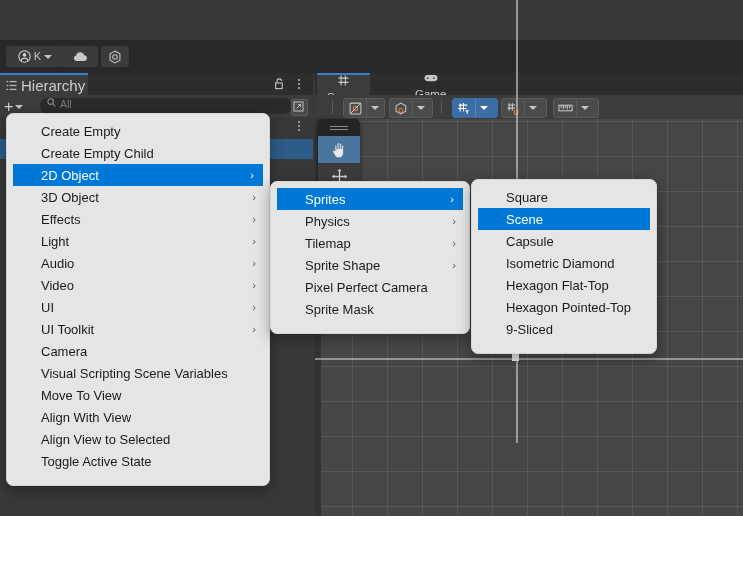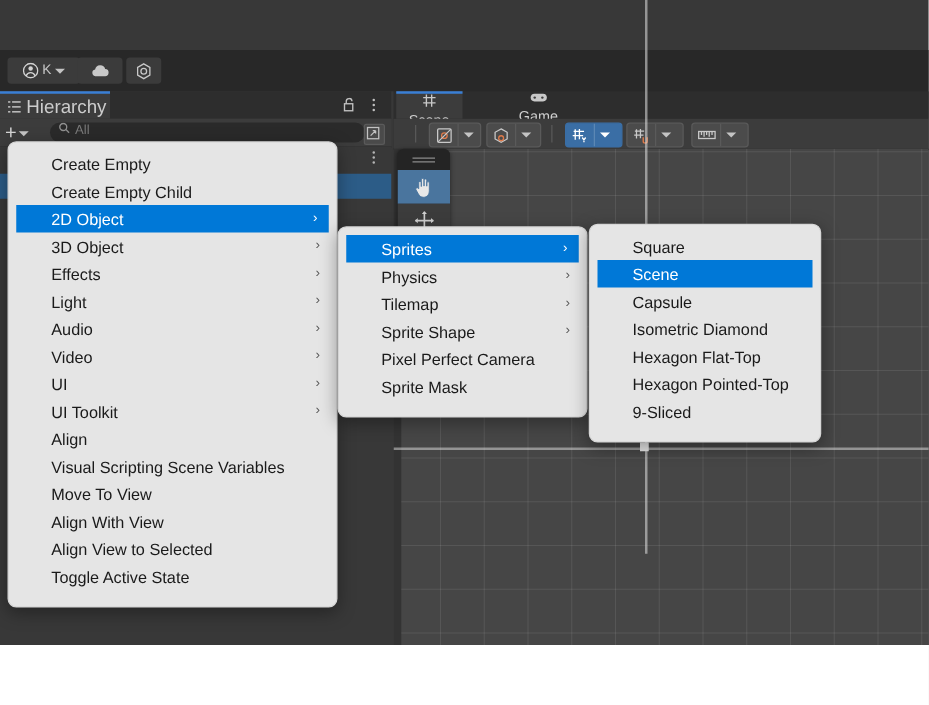--- a/index.html
+++ b/index.html
@@ -349,21 +349,21 @@
       </div>
     <div class="mi">
         <span>UI</span>
         <span class="arrow">›</span>
       </div>
     <div class="mi">
         <span>UI Toolkit</span>
         <span class="arrow">›</span>
       </div>
     <div class="mi">
-        <span>Align</span>
+        <span>Camera</span>
       </div>
     <div class="mi">
         <span>Visual Scripting Scene Variables</span>
       </div>
     <div class="mi">
         <span>Move To View</span>
       </div>
     <div class="mi">
         <span>Align With View</span>
       </div>

